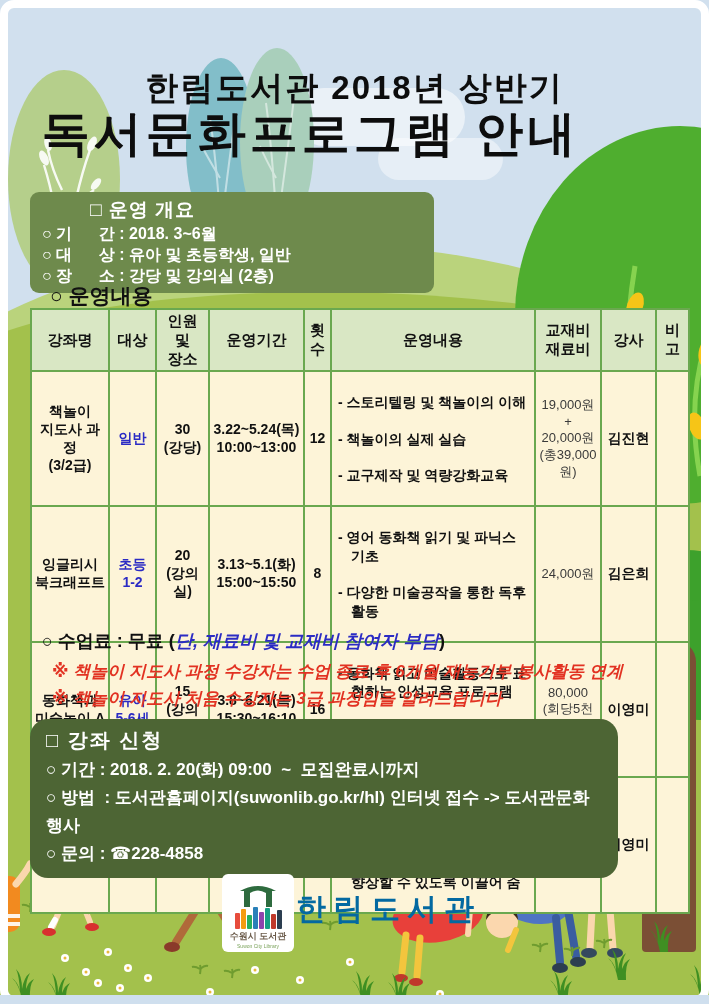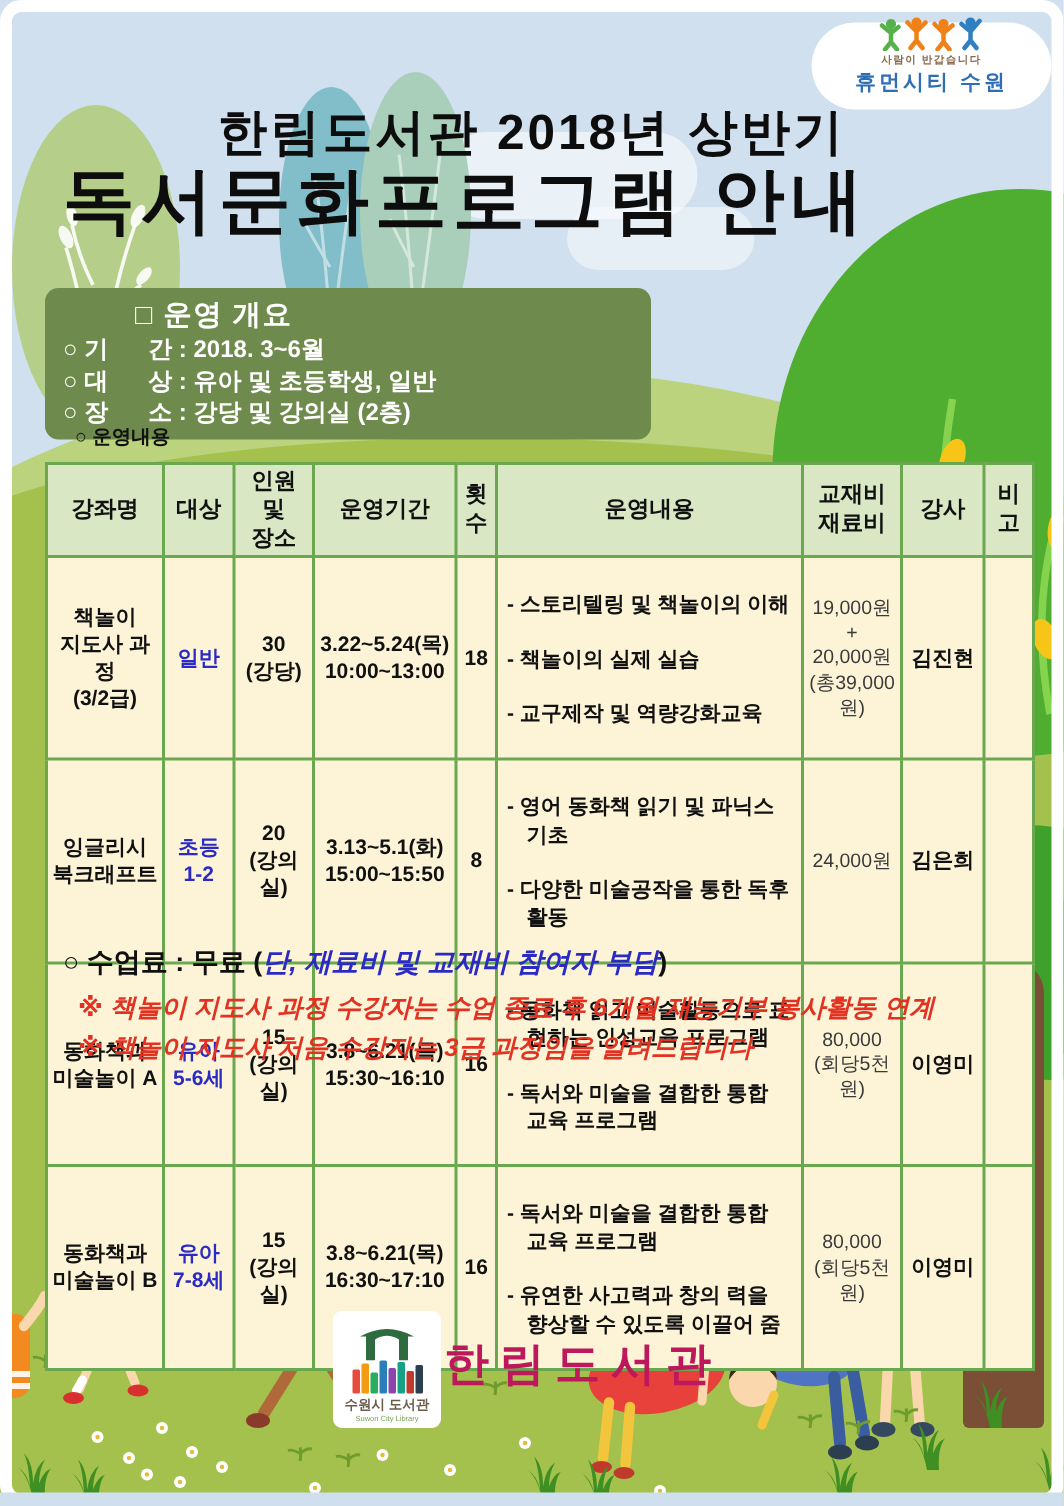--- a/index.html
+++ b/index.html
@@ -39,21 +39,21 @@
                 border-radius:30px; z-index:6; display:flex; flex-direction:column; align-items:center; justify-content:center; gap:1px; }
   .suwon-people { display:flex; gap:3px; margin-top:-14px; }
   .suwon-tagline { font-size:7px; font-weight:700; color:#8a6a4a; letter-spacing:1px; }
   .suwon-brand { font-size:14px; font-weight:800; color:#2f6eb5; letter-spacing:2px; }
 
   
   .overview-box { position:absolute; left:30px; top:192px; width:404px; background:#6e8a4c; border-radius:9px;
                   color:#fff; padding:5px 12px 7px; z-index:5; }
   .overview-title { font-size:19px; font-weight:800; letter-spacing:1px;padding-left:48px; }
   .overview-item { font-size:16px; font-weight:700; line-height:21px; white-space:pre-wrap; }
-  .contents-label { position:absolute; left:50px; top:282px; font-size:13px; font-weight:800; color:#111; z-index:5; }
+  .contents-label { position:absolute; left:50px; top:282px; font-size:21px; font-weight:800; color:#111; z-index:5; }
 
   
   .ptable { position:absolute; left:30px; top:308px; width:658px; border-collapse:collapse; table-layout:fixed;
             background:#fdf4d8; z-index:5; }
   .ptable th, .ptable td { border:2px solid #6aa84f; white-space:pre-line; text-align:center; vertical-align:middle;
             padding:2px 3px; color:#111; }
   .ptable th { background:#d9e7c4; font-size:15px; font-weight:700; line-height:1.25; }
   .ptable td { font-size:14px; font-weight:700; line-height:1.28; }
   tr.hrow  { height:58px; }
   tr.row0 { height:64px; } tr.row1 { height:56px; } tr.row2 { height:68px; } tr.row3 { height:68px; }
@@ -75,21 +75,21 @@
   .apply-item { font-size:17px; font-weight:700; line-height:28px; white-space:pre-wrap; }
 
   
   .lib-logo { position:absolute; left:222px; top:874px; width:72px; height:78px; background:#ffffff; border-radius:6px;
               z-index:6; display:flex; flex-direction:column; align-items:center; justify-content:flex-end; padding:3px 2px; }
   .books { display:flex; align-items:flex-end; gap:1px; height:24px; margin-top:-2px; }
   .book { width:5px; border-radius:1px; }
   .logo-kr { font-size:9px; font-weight:700; color:#6b5b4a; margin-top:1px; }
   .logo-en { font-size:5px; color:#7aa25a; }
   .lib-name { position:absolute; left:296px; top:889px; font-size:30px; font-weight:900; letter-spacing:7px;
-              color:#be185d; z-index:6; }
+              color:#0369a1; z-index:6; }
 
   .frame { position:absolute; inset:0; border:8px solid #ffffff; border-radius:14px; pointer-events:none; z-index:30; }
   .frame-bottom { position:absolute; left:0; right:0; bottom:0; height:9px; background:#cfdfee; z-index:31; pointer-events:none; }
 </style>
 </head>
 <body>
 
 <div class="poster">
 
   <div class="cloud cloud1"></div>
@@ -158,44 +158,20 @@
     </svg>
   </div>
 
   <div class="big-foliage"></div>
   <div class="big-foliage2"></div>
   <div class="big-trunk"></div>
 
   <div class="title1">한림도서관 2018년 상반기</div>
   <div class="title2">독서문화프로그램 안내</div>
 
-  <div class="suwon-logo">
-    <svg class="suwon-people" width="70" height="24" viewBox="0 0 70 24">
-      <g stroke-width="3" stroke-linecap="round">
-        <g stroke="#56b14b">
-            <circle cx="8" cy="6" r="3.4" fill="#56b14b" stroke="none"></circle>
-            <path d="M8 10 V18 M8 12 L2 7 M8 12 L13 8 M8 18 L4 23 M8 18 L12 23" fill="none"></path>
-          </g>
-        <g stroke="#f08119">
-            <circle cx="25" cy="5" r="3.4" fill="#f08119" stroke="none"></circle>
-            <path d="M25 9 V17 M25 11 L19 5 M25 11 L31 5 M25 17 L21 22 M25 17 L29 22" fill="none"></path>
-          </g>
-        <g stroke="#f08119">
-            <circle cx="43" cy="6" r="3.4" fill="#f08119" stroke="none"></circle>
-            <path d="M43 10 V18 M43 12 L37 6 M43 12 L49 7 M43 18 L39 23 M43 18 L47 23" fill="none"></path>
-          </g>
-        <g stroke="#2f7fc1">
-            <circle cx="61" cy="5" r="3.4" fill="#2f7fc1" stroke="none"></circle>
-            <path d="M61 9 V17 M61 11 L55 6 M61 11 L67 4 M61 17 L57 22 M61 17 L65 22" fill="none"></path>
-          </g>
-      </g>
-    </svg>
-    <div class="suwon-tagline">사람이 반갑습니다</div>
-    <div class="suwon-brand">휴먼시티 수원</div>
-  </div>
 
   <div class="overview-box">
     <div class="overview-title">□ 운영 개요</div>
     <div class="overview-item">○ 기      간 : 2018. 3~6월</div>
     <div class="overview-item">○ 대      상 : 유아 및 초등학생, 일반</div>
     <div class="overview-item">○ 장      소 : 강당 및 강의실 (2층)</div>
   </div>
   <div class="contents-label">○ 운영내용</div>
 
   <table class="ptable">
@@ -231,21 +207,21 @@
     <tbody>
       <tr class="row0">
         <td>책놀이
 지도사 과정
 (3/2급)</td>
         <td class="c-target">일반</td>
         <td>30
 (강당)</td>
         <td>3.22~5.24(목)
 10:00~13:00</td>
-        <td>18</td>
+        <td>12</td>
         <td class="c-content">
           <div class="bullet">- 스토리텔링 및 책놀이의 이해</div>
           <div class="bullet">- 책놀이의 실제 실습</div>
           <div class="bullet">- 교구제작 및 역량강화교육</div>
         </td>
         <td class="c-fee">19,000원+
 20,000원
 (총39,000원)</td>
         <td>김진현</td>
         <td></td>
@@ -308,20 +284,26 @@
       </tr>
     </tbody>
   </table>
 
   <div class="fee-line">
     <span>○ 수업료 : 무료 (</span><span class="fee-note-inline">단, 재료비 및 교재비 참여자 부담</span><span>)</span>
   </div>
   <div class="note n1">※ 책놀이 지도사 과정 수강자는 수업 종료 후 6개월 재능기부 봉사활동 연계</div>
   <div class="note n2">※ 책놀이 지도사 처음 수강자는 3급 과정임을 알려드립니다</div>
 
+  <div class="apply-box">
+    <div class="apply-title">□ 강좌 신청</div>
+    <div class="apply-item">○ 기간 : 2018. 2. 20(화) 09:00  ~  모집완료시까지</div>
+    <div class="apply-item">○ 방법  : 도서관홈페이지(suwonlib.go.kr/hl) 인터넷 접수 -&gt; 도서관문화행사</div>
+    <div class="apply-item">○ 문의 : ☎228-4858</div>
+  </div>
 
   <svg class="kids" viewBox="0 0 709 224">
     <defs>
       <g id="daisy">
           <circle r="4" fill="#ffffff"></circle>
           <circle r="1.5" fill="#e8b93c"></circle>
         </g>
       <g id="sprout" stroke="#6f9c2f" stroke-width="2" fill="none">
         <path d="M0 0 q1 -6 0 -9"></path>
           <path d="M0 -5 q-5 -3 -8 -2"></path>

